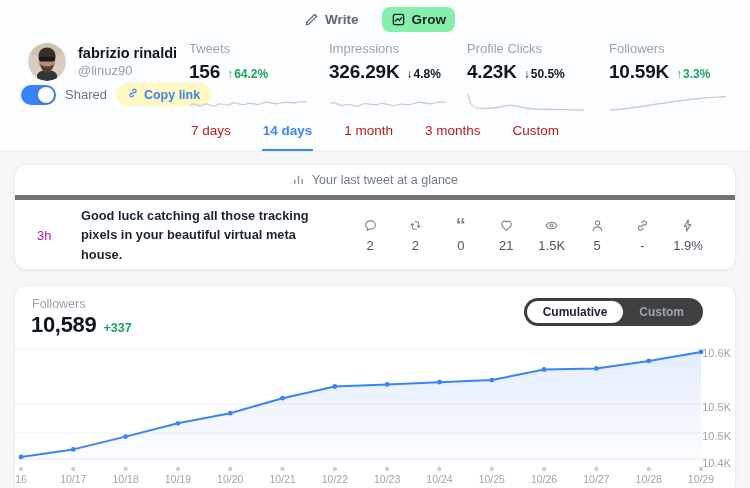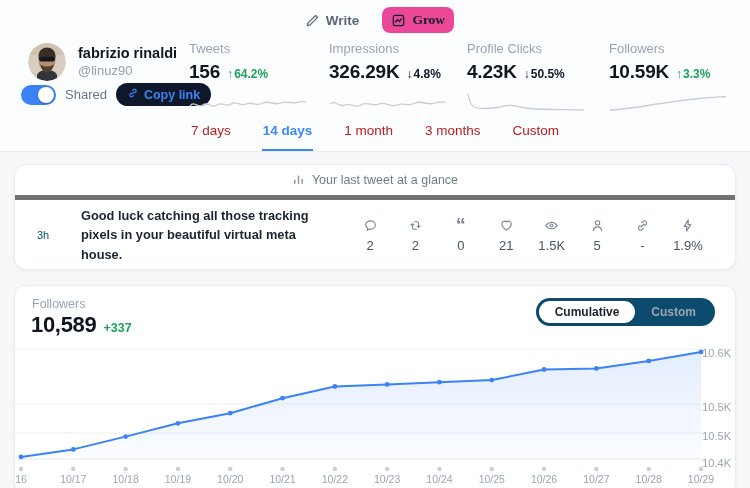--- a/index.html
+++ b/index.html
@@ -12,34 +12,34 @@
 
   
   .header { position:absolute; top:0; left:0; width:750px; height:152px;
     background:#fcfdfe; border-bottom:1px solid #e9edf1; }
 
   .topnav { position:absolute; top:7px; left:0; width:100%;
     display:flex; justify-content:center; align-items:center; gap:14px; }
   .navbtn { display:inline-flex; align-items:center; gap:6px;
     font-size:13.5px; font-weight:700; color:#5a6877; padding:5px 9px;
     border-radius:8px; cursor:pointer; }
-  .navbtn.activepill { background:#ec4899; color:#17202a;font-family:Liberation Serif, serif; }
+  .navbtn.activepill { background:#86efac; color:#17202a; }
   .navbtn svg { display:block; }
 
   .avatar { position:absolute; left:28px; top:43px; width:38px; height:38px;
     border-radius:50%; overflow:hidden; }
   .pname { position:absolute; left:78px; top:45px; font-size:14.5px; font-weight:700; color:#0f1720; }
   .phandle { position:absolute; left:78px; top:63px; font-size:13px; color:#94a0ac; }
 
   .sharerow { position:absolute; left:21px; top:83px; display:flex; align-items:center; gap:9px; }
   .switch { width:35px; height:20px; border-radius:10px; background:#3b82f6; position:relative; cursor:pointer; }
   .switch .knob { position:absolute; right:2px; top:2px; width:16px; height:16px;
     border-radius:50%; background:#fff; box-shadow:0 1px 2px rgba(0,0,0,.25); }
   .sharelabel { font-size:13px; color:#6b7684; }
-  .copylink { display:inline-flex; align-items:center; gap:5px; background:#0f172a;
+  .copylink { display:inline-flex; align-items:center; gap:5px; background:#fef9c3;
     color:#3c83f1; font-size:12.5px; font-weight:700; padding:4px 11px;
     border-radius:999px; cursor:pointer; }
 
   .stat { position:absolute; top:41px; width:132px; }
   .stat .slabel { font-size:13px; color:#99a4b0; margin-bottom:5px; }
   .stat .svalrow { display:flex; align-items:baseline; gap:7px; }
   .stat .sval { font-size:19px; font-weight:700; color:#101720; letter-spacing:-0.2px; }
   .delta { font-size:12px; font-weight:700; }
   .delta.up { color:#1ba35c; }
   .delta.down { color:#0f172a; }
@@ -55,35 +55,35 @@
   .card { position:absolute; left:14px; width:722px; background:#fff;
     border:1px solid #e9edf1; border-radius:12px;
     box-shadow:0 1px 3px rgba(16,24,40,.05); }
   .card1 { top:164px; height:106px; }
   .card2 { top:285px; height:210px; }
 
   .glance-head { height:35px; border-bottom:5px solid #737373;
     display:flex; align-items:center; justify-content:center; gap:7px; }
   .glance-title { font-size:12.5px; color:#6f7c8a; font-weight:500; }
   .glance-row { height:70px; display:flex; align-items:center; padding:0 22px; }
-  .tweettime { width:44px; font-size:11px; color:#0c4a6e; }
+  .tweettime { width:44px; font-size:13px; color:#a21caf; }
   .tweettext { width:252px; font-size:12.8px; line-height:1.5; font-weight:700; color:#1a2430; }
   .tmetrics { flex:1; display:flex; justify-content:space-between; padding:0 10px 0 22px; }
   .tmetric { display:flex; flex-direction:column; align-items:center; gap:5px; min-width:30px; }
   .tmetric .mval { font-size:13px; color:#49545f; }
   .tmetric .micon { height:16px; display:flex; align-items:center; color:#7b8795; }
   .quoteglyph { font-size:20px; line-height:10px; color:#7b8795; font-weight:700; }
 
   .fc-label { position:absolute; left:17px; top:11px; font-size:12.5px; color:#99a4b0; }
   .fc-valrow { position:absolute; left:16px; top:26px; display:flex; align-items:baseline; gap:7px; }
   .fc-value { font-size:22px; font-weight:700; color:#0e1520; letter-spacing:-0.3px; }
   .fc-delta { font-size:12.5px; font-weight:700; color:#1ba35c; }
 
-  .segctl { position:absolute; right:20px; top:12px; display:flex;
-    background:#0c4a6e; border-radius:999px; padding:3px; }
+  .segctl { position:absolute; right:32px; top:12px; display:flex;
+    background:#404040; border-radius:999px; padding:3px; }
   .seg { font-size:12px; font-weight:600; color:#9aa5b1; padding:4px 16px;
     border-radius:999px; cursor:pointer; }
   .seg.active { background:#fff; color:#1a232e; box-shadow:0 1px 2px rgba(0,0,0,.1); }
 
   .chartsvg { position:absolute; left:0; top:48px; }
 </style>
 </head>
 <body>
 
 <div class="header">

